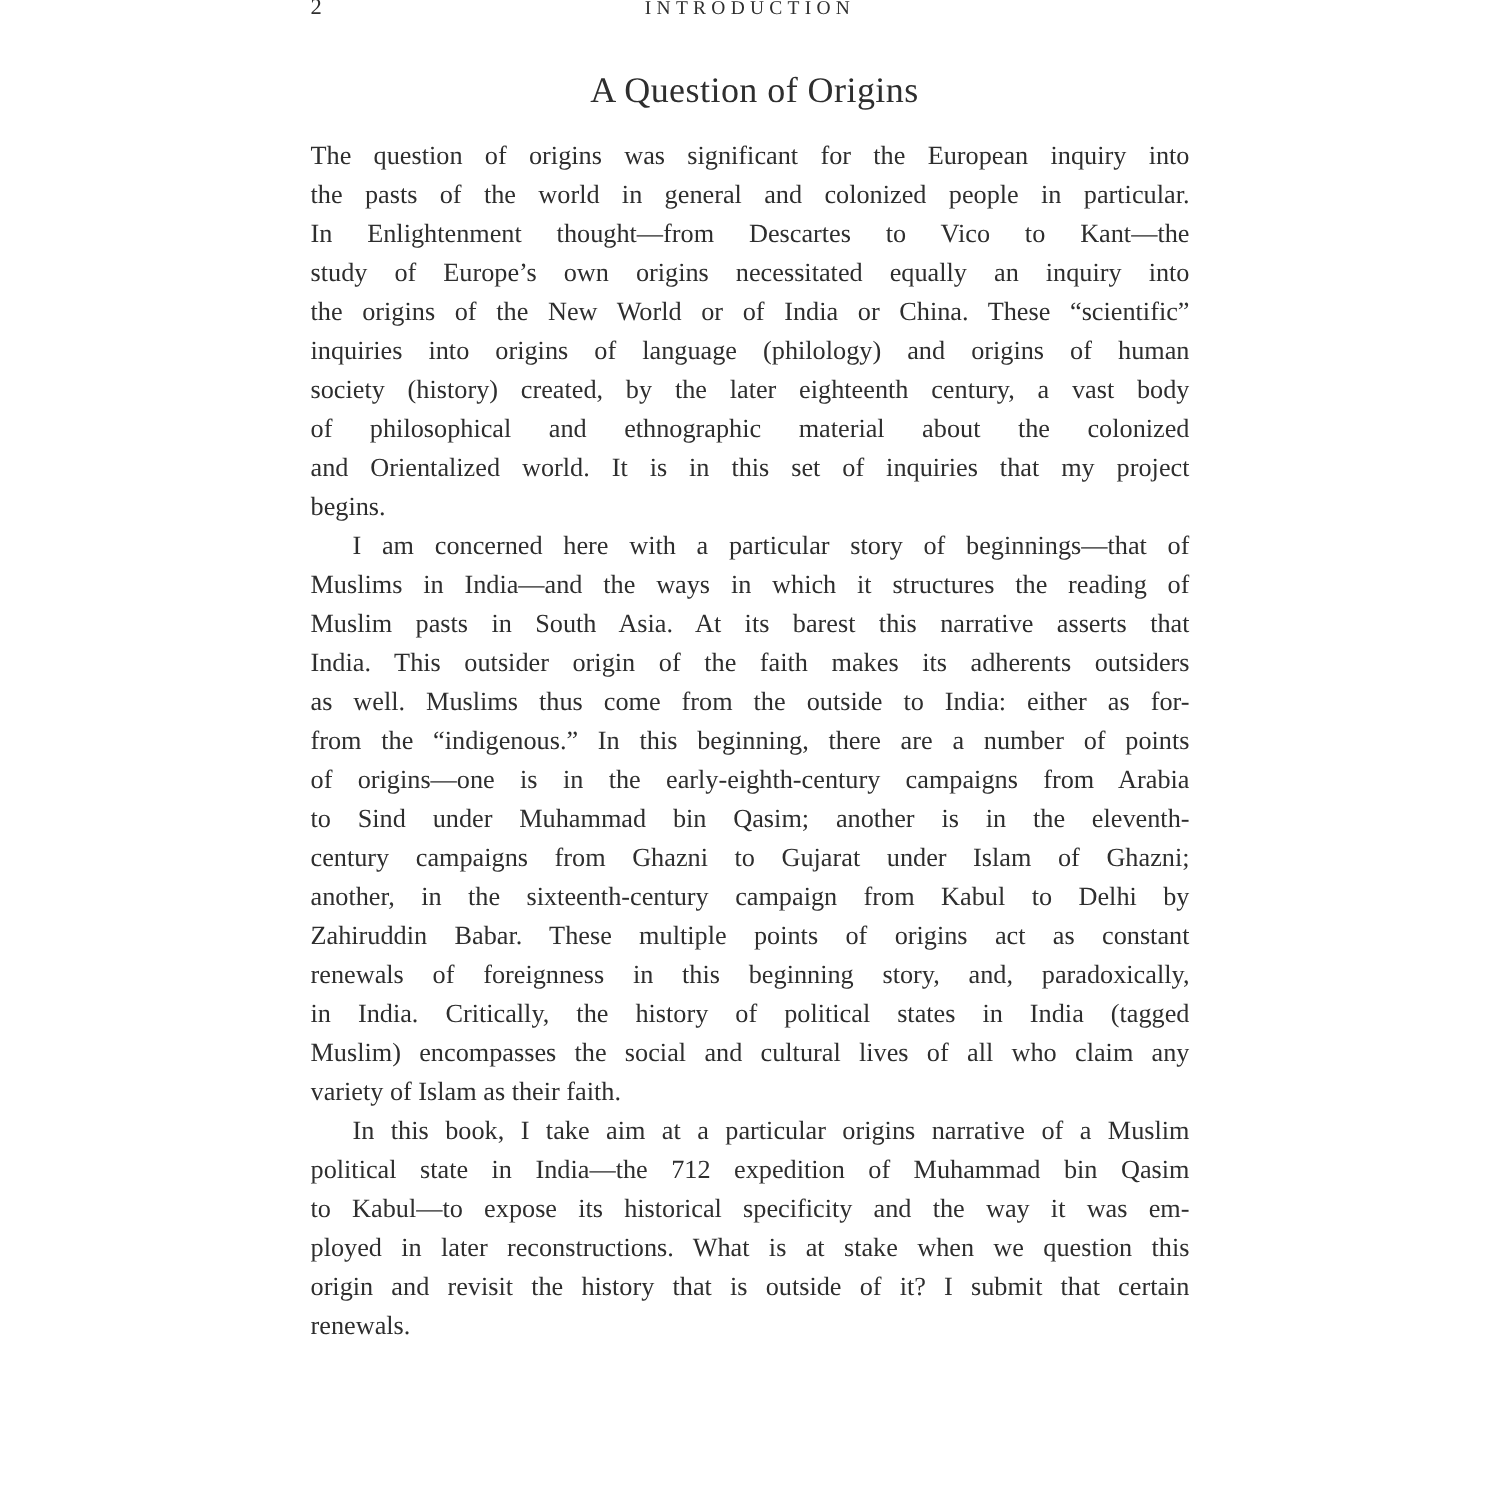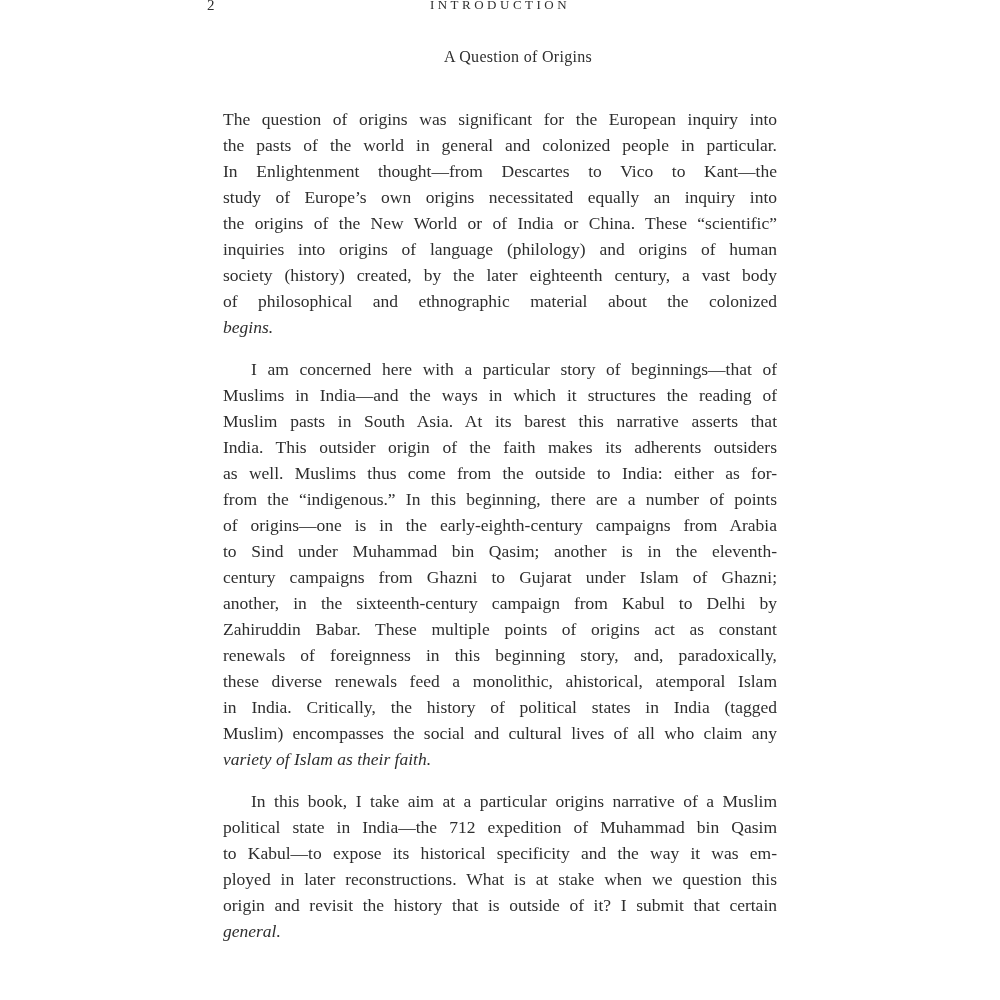--- a/index.html
+++ b/index.html
@@ -36,49 +36,48 @@
     right: 0;
     top: 0;
     text-align: center;
     font-size: 13px;
     letter-spacing: 3.5px;
     text-transform: uppercase;
   }
   .section-title {
     position: absolute;
     top: 48px;
-    left: 225px;
+    left: 210px;
     width: 586px;
     text-align: center;
-    font-size: 16px;
+    font-size: 24px;
     font-weight: normal;
     margin: 0;
     letter-spacing: 0.3px;
   }
   .body-text {
     position: absolute;
     top: 90px;
     left: 207px;
     width: 586px;
     font-size: 17.5px;
     line-height: 26px;
   }
   .paragraph {
-    margin: 16px;
+    margin: 0;
   }
   .line {
     text-align: justify;
     text-align-last: justify;
     white-space: normal;
     height: 26px;
     overflow: hidden;
   }
   .line.last {
     text-align-last: left;
-    font-style: italic;
   }
   .line.indent {
     padding-left: 28px;
   }
 </style>
 </head>
 <body>
 
 <div class="page">
 
@@ -92,43 +91,43 @@
   <div class="body-text">
       <div class="paragraph">
         <div class="line">The question of origins was significant for the European inquiry into</div>
         <div class="line">the pasts of the world in general and colonized people in particular.</div>
         <div class="line">In Enlightenment thought—from Descartes to Vico to Kant—the</div>
         <div class="line">study of Europe’s own origins necessitated equally an inquiry into</div>
         <div class="line">the origins of the New World or of India or China. These “scientific”</div>
         <div class="line">inquiries into origins of language (philology) and origins of human</div>
         <div class="line">society (history) created, by the later eighteenth century, a vast body</div>
         <div class="line">of philosophical and ethnographic material about the colonized</div>
+        <div class="line">and Orientalized world. It is in this set of inquiries that my project</div>
         <div class="line last">begins.</div>
       </div>
       <div class="paragraph">
         <div class="line indent">I am concerned here with a particular story of beginnings—that of</div>
         <div class="line">Muslims in India—and the ways in which it structures the reading of</div>
         <div class="line">Muslim pasts in South Asia. At its barest this narrative asserts that</div>
         <div class="line">India. This outsider origin of the faith makes its adherents outsiders</div>
         <div class="line">as well. Muslims thus come from the outside to India: either as for-</div>
         <div class="line">from the “indigenous.” In this beginning, there are a number of points</div>
         <div class="line">of origins—one is in the early-eighth-century campaigns from Arabia</div>
         <div class="line">to Sind under Muhammad bin Qasim; another is in the eleventh-</div>
         <div class="line">century campaigns from Ghazni to Gujarat under Islam of Ghazni;</div>
         <div class="line">another, in the sixteenth-century campaign from Kabul to Delhi by</div>
         <div class="line">Zahiruddin Babar. These multiple points of origins act as constant</div>
         <div class="line">renewals of foreignness in this beginning story, and, paradoxically,</div>
-        <div class="line">these diverse renewals feed a monolithic, ahistorical, atemporal Islam</div>
         <div class="line">in India. Critically, the history of political states in India (tagged</div>
         <div class="line">Muslim) encompasses the social and cultural lives of all who claim any</div>
         <div class="line last">variety of Islam as their faith.</div>
       </div>
       <div class="paragraph">
         <div class="line indent">In this book, I take aim at a particular origins narrative of a Muslim</div>
         <div class="line">political state in India—the 712 expedition of Muhammad bin Qasim</div>
         <div class="line">to Kabul—to expose its historical specificity and the way it was em-</div>
         <div class="line">ployed in later reconstructions. What is at stake when we question this</div>
         <div class="line">origin and revisit the history that is outside of it? I submit that certain</div>
-        <div class="line last">general.</div>
+        <div class="line last">renewals.</div>
       </div>
     </div>
 
 </div>
 
 </body></html>

